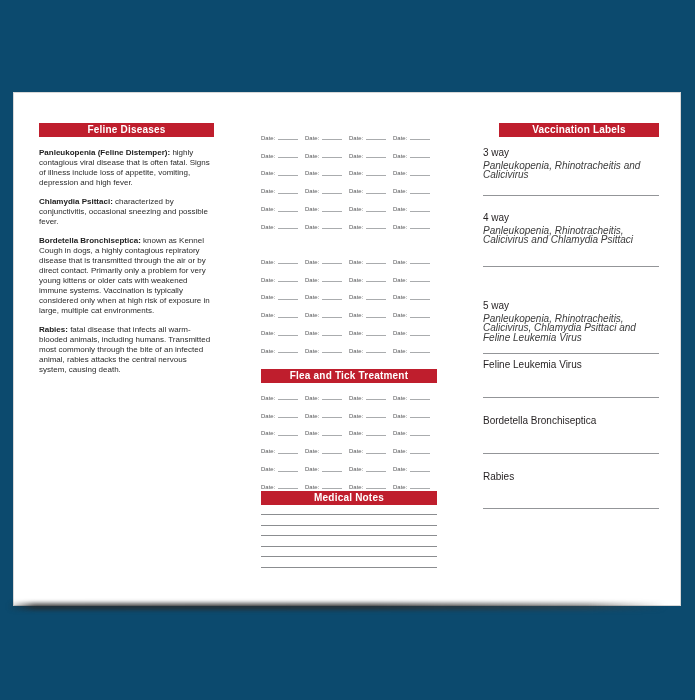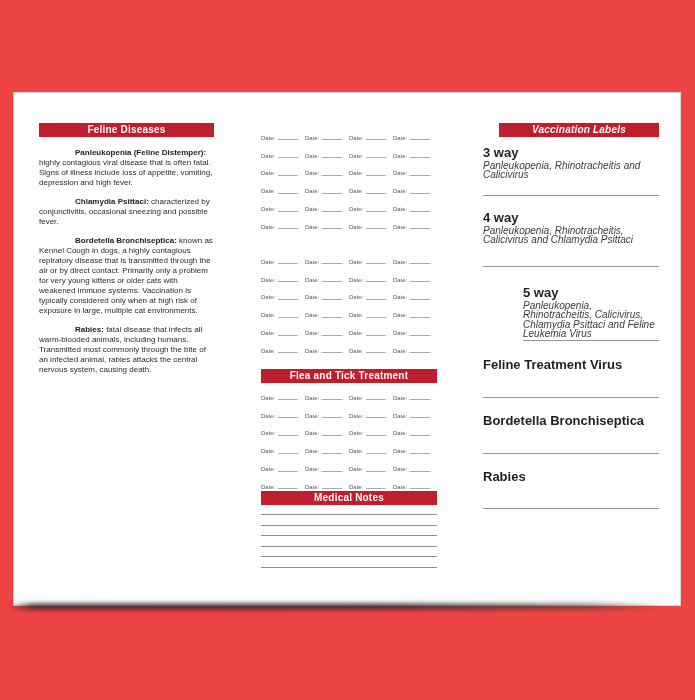--- a/index.html
+++ b/index.html
@@ -1,63 +1,63 @@
 <!DOCTYPE html>
 <html style="--accent: #bf1e2d;"><head>
 <meta charset="utf-8">
 <style>
   :root { --accent: #bf1e2d; }
   * { box-sizing: border-box; margin: 0; padding: 0; }
   html, body { width: 695px; height: 700px; background: #ffffff; overflow: hidden;
     font-family: "Liberation Sans", "DejaVu Sans", sans-serif; }
-  .canvas { position: relative; width: 695px; height: 700px; background: #ef4444; }
+  .canvas { position: relative; width: 695px; height: 700px; background: #0c4a6e; }
 
   
   .sheet { position: absolute; left: 13px; top: 92px; width: 668px; height: 514px;
     background: #ffffff; border: 1px solid #d8d8d8; }
   .sheet-shadow { position: absolute; left: 8px; top: 603px; width: 658px; height: 7px;
     background: linear-gradient(to right, rgba(40,40,40,0) 0%, rgba(40,40,40,.78) 4%,
       rgba(45,45,45,.82) 55%, rgba(60,60,60,.55) 88%, rgba(80,80,80,0) 100%);
     filter: blur(2px); }
 
   
   .hdr { height: 14px; background: var(--accent); color: #fff; font-weight: bold;
     font-size: 10px; line-height: 14.5px; text-align: center; letter-spacing: .2px; }
 
   
   .col-left { position: absolute; left: 25px; top: 30px; width: 175px; }
   .disease { margin: 9.5px 0 0; font-size: 8px; line-height: 9.9px; color: #2b2b2b; }
   .disease:first-of-type { margin-top: 11px; }
-  .dterm { color: #1c1c1c; margin-left: 36px; }
+  .dterm { color: #1c1c1c; }
 
   
   .col-mid { position: absolute; left: 247px; top: 0; width: 176px; height: 100%; }
   .sec { position: absolute; left: 0; width: 176px; }
   .sec-dew   { top: 30px; }
   .sec-heart { top: 154px; }
   .sec-flea  { top: 276px; }
   .sec-notes { top: 398px; }
   .date-grid { margin-top: 6px; display: grid; grid-template-columns: repeat(4, 1fr); }
   .dcell { height: 17.8px; display: flex; align-items: center; padding-right: 7px; }
   .dlabel { font-size: 6px; color: #58595b; flex: 0 0 auto; }
   .dline { flex: 1; height: 5px; border-bottom: 1px solid #aaacae; margin-left: 3px; }
   .notes-lines { margin-top: 9px; }
   .nline { height: 10.5px; border-top: 1px solid #8b8d90; }
 
   
   .col-right { position: absolute; left: 469px; top: 0; width: 176px; height: 100%; }
-  .col-right .hdr { position: absolute; top: 30px; left: 16px; right: 0; font-style: italic; }
+  .col-right .hdr { position: absolute; top: 30px; left: 16px; right: 0; }
   .vax { position: absolute; left: 0; right: 0; }
   .vax:nth-of-type(1) { top: 54px;  height: 49px; }
   .vax:nth-of-type(2) { top: 119px; height: 55px; }
-  .vax:nth-of-type(3) { top: 194px; height: 54px; margin-left: 40px; }
+  .vax:nth-of-type(3) { top: 207px; height: 54px; }
   .vax:nth-of-type(4) { top: 266px; height: 39px; }
   .vax:nth-of-type(5) { top: 322px; height: 39px; }
   .vax:nth-of-type(6) { top: 378px; height: 38px; }
-  .vax-name { font-size: 13px; font-weight: bold; color: #231f20; line-height: 11px; }
+  .vax-name { font-size: 10px; font-weight: normal; color: #231f20; line-height: 11px; }
   .vax-detail { font-size: 10px; font-style: italic; color: #3b3b3b; margin-top: 2.5px;
     line-height: 9.6px; }
   .vax-detail:empty { display: none; }
   .vax-rule { position: absolute; bottom: 0; left: 0; right: 0;
     border-bottom: 1px solid #939598; }
 </style>
 </head>
 <body>
 
 <div class="canvas">
@@ -483,21 +483,21 @@
     <div class="vax-rule"></div>
   </div>
 
   <div class="vax">
     <div class="vax-name">5 way</div>
     <div class="vax-detail">Panleukopenia, Rhinotracheitis, Calicivirus, Chlamydia Psittaci and Feline Leukemia Virus</div>
     <div class="vax-rule"></div>
   </div>
 
   <div class="vax">
-    <div class="vax-name">Feline Treatment Virus</div>
+    <div class="vax-name">Feline Leukemia Virus</div>
 
     <div class="vax-rule"></div>
   </div>
 
   <div class="vax">
     <div class="vax-name">Bordetella Bronchiseptica</div>
 
     <div class="vax-rule"></div>
   </div>
 

